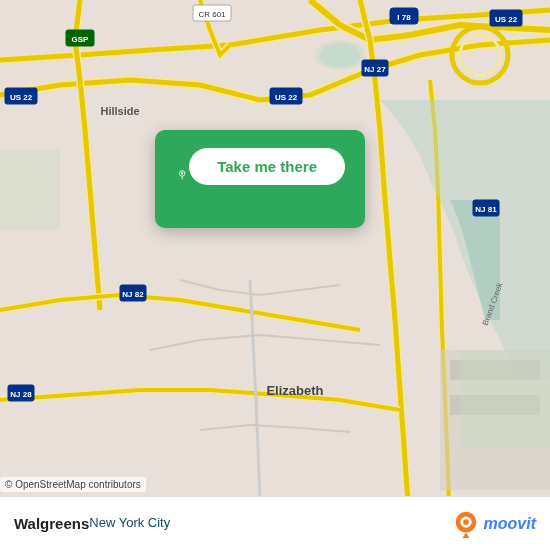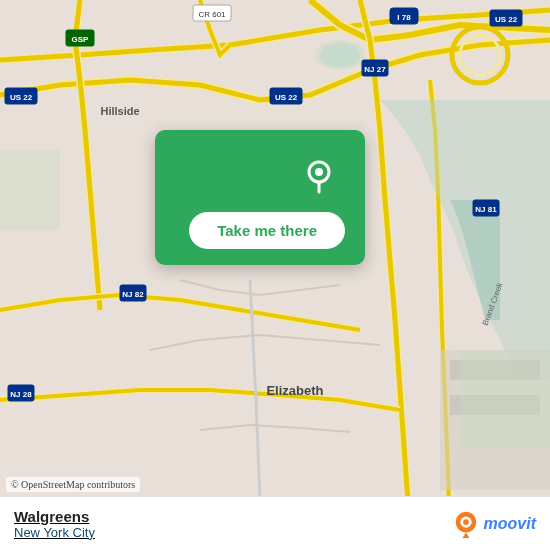--- a/index.html
+++ b/index.html
@@ -29,22 +29,21 @@
 
     
     #location-card {
       position: absolute;
       top: 130px;
       left: 155px;
       width: 210px;
       background: #2ea85a;
       border-radius: 10px;
       display: flex;
-      flex-direction: column;
-      align-items: flex-end;
+      align-items: flex-start;
       padding: 18px 20px 16px 20px;
       box-shadow: 0 4px 16px rgba(0,0,0,0.25);
     }
 
     #pin-icon {
       width: 52px;
       height: 52px;
       margin-bottom: 12px;
     }
 
@@ -71,23 +70,22 @@
       display: flex;
       align-items: center;
       justify-content: space-between;
       padding: 0 14px 0 14px;
       border-top: 1px solid #e0e0e0;
       z-index: 10;
     }
 
     #location-info {
       display: flex;
-      flex-direction: column;
+      flex-direction: row;
       justify-content: flex-end;
-      text-decoration: underline;
     }
 
     #location-name {
       font-size: 15px;
       font-weight: bold;
       color: #222;
     }
 
     #location-city {
       font-size: 13px;
@@ -109,27 +107,26 @@
       font-size: 16px;
       font-weight: bold;
       color: #3b82f6;
       font-style: italic;
     }
 
     
     #osm-attr {
       position: absolute;
       bottom: 58px;
-      left: 6px;
+      left: 0;
       font-size: 10px;
       color: #444;
       background: rgba(255,255,255,0.75);
       padding: 2px 5px;
       border-radius: 3px;
-      font-family: Liberation Serif, serif;
     }
   </style>
 </head>
 <body>
 
 <div id="map-container">
 
   <svg id="map-svg" viewBox="0 0 550 550" xmlns="http://www.w3.org/2000/svg">
 
     <rect width="550" height="550" fill="#e8e0d8"></rect>

